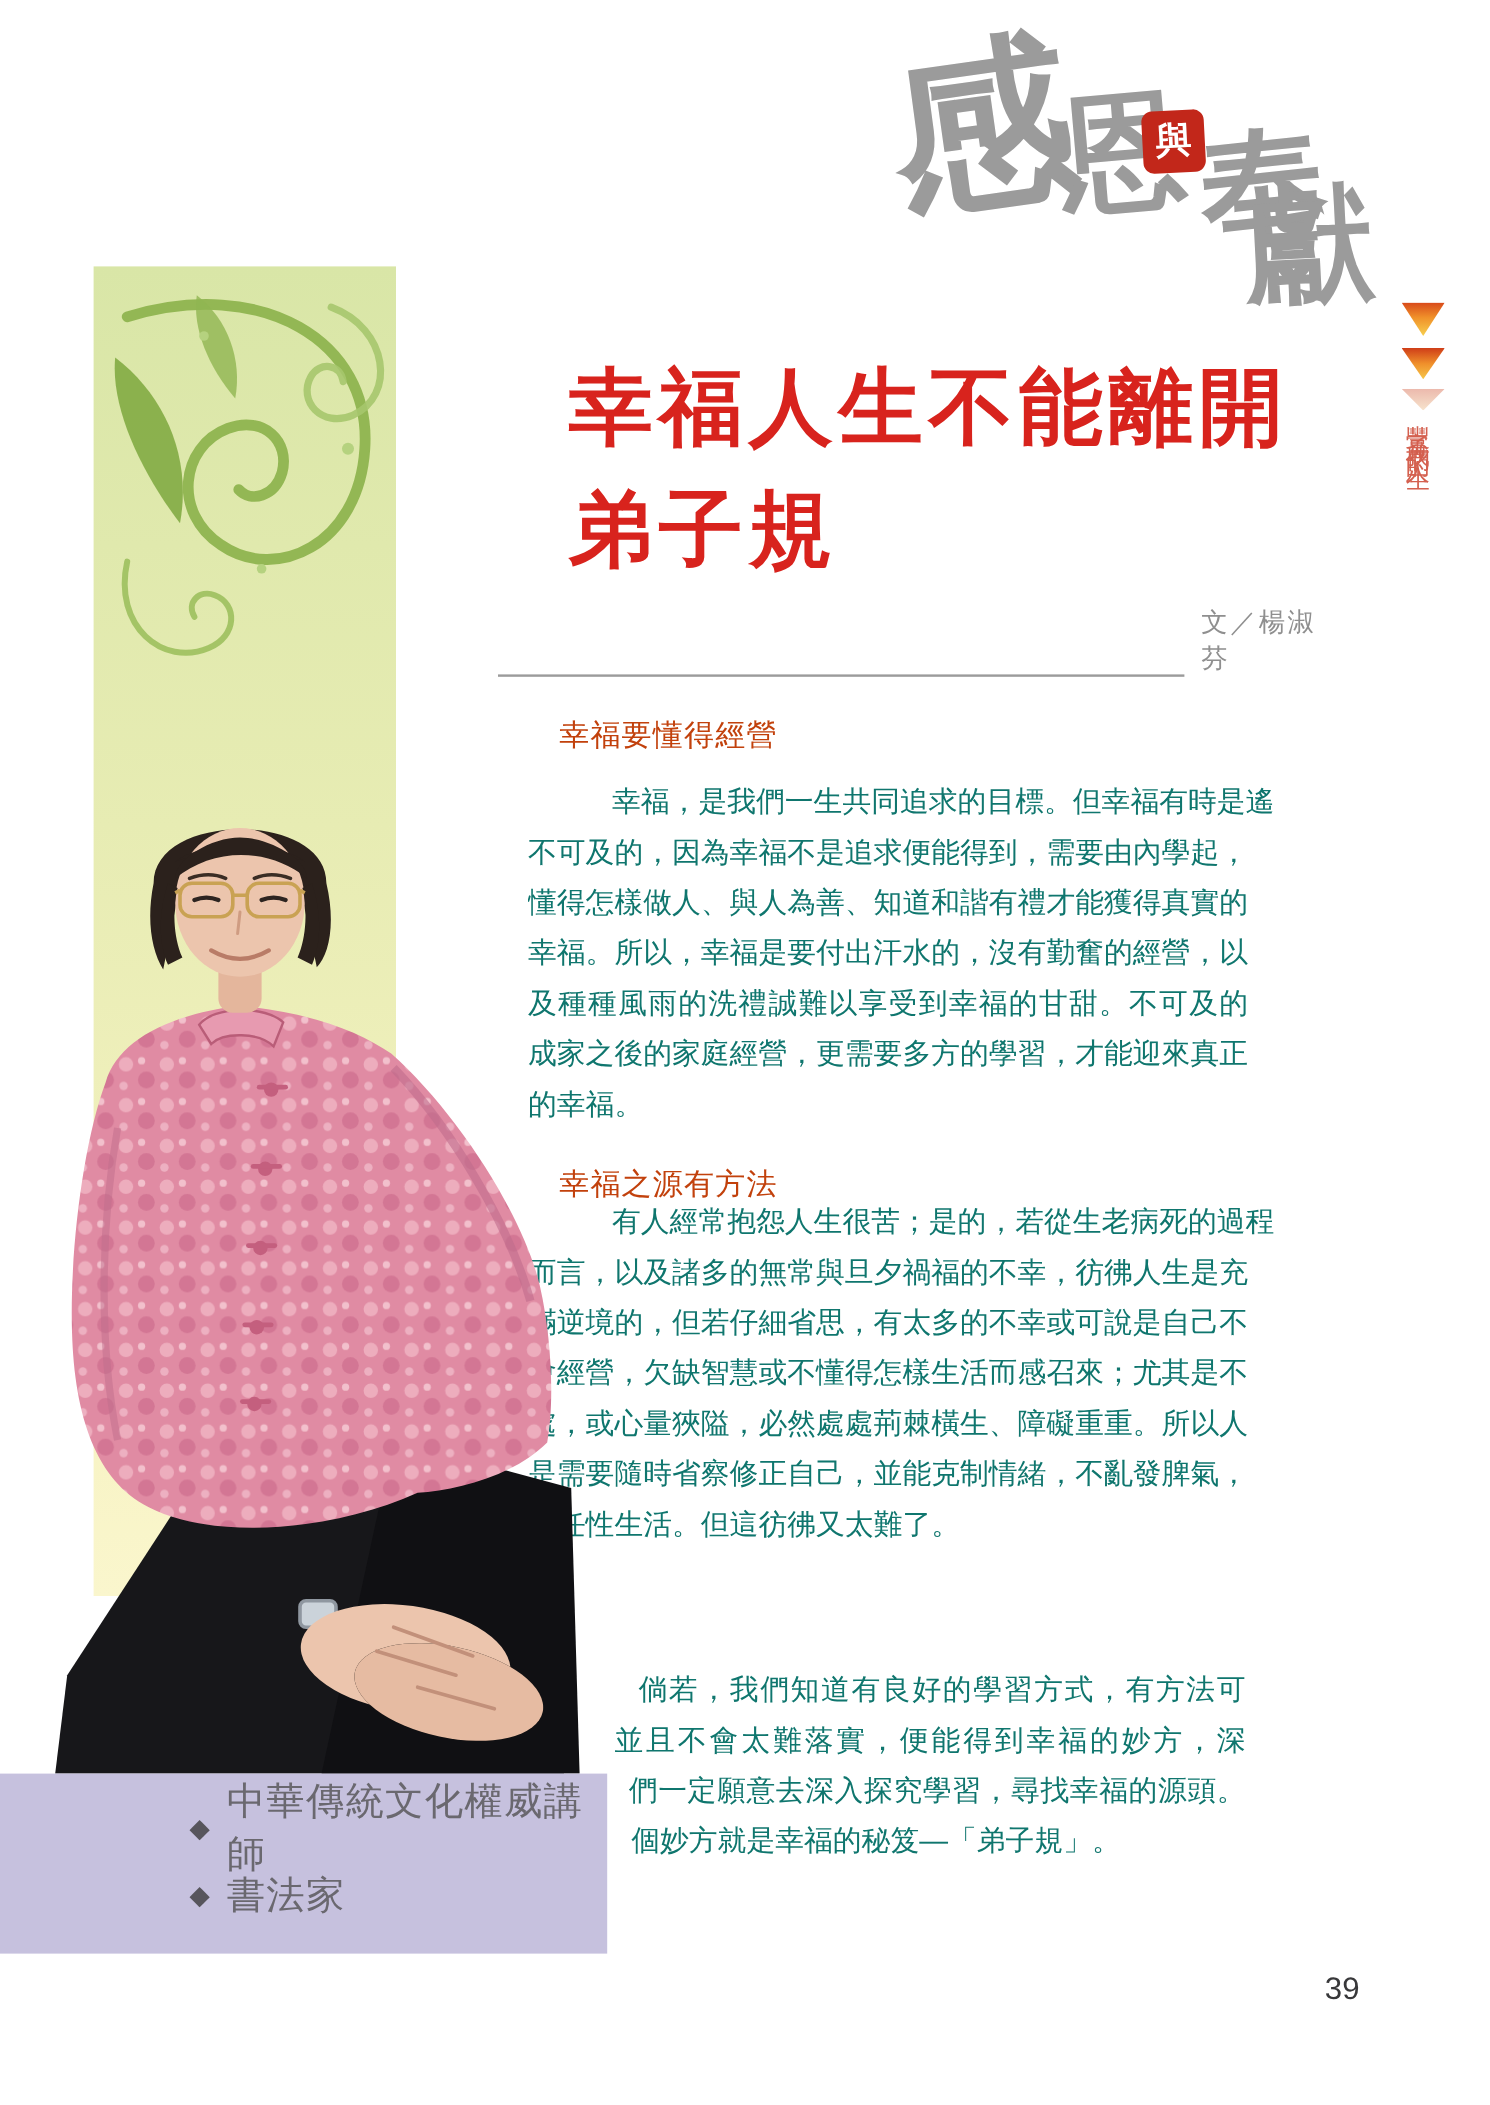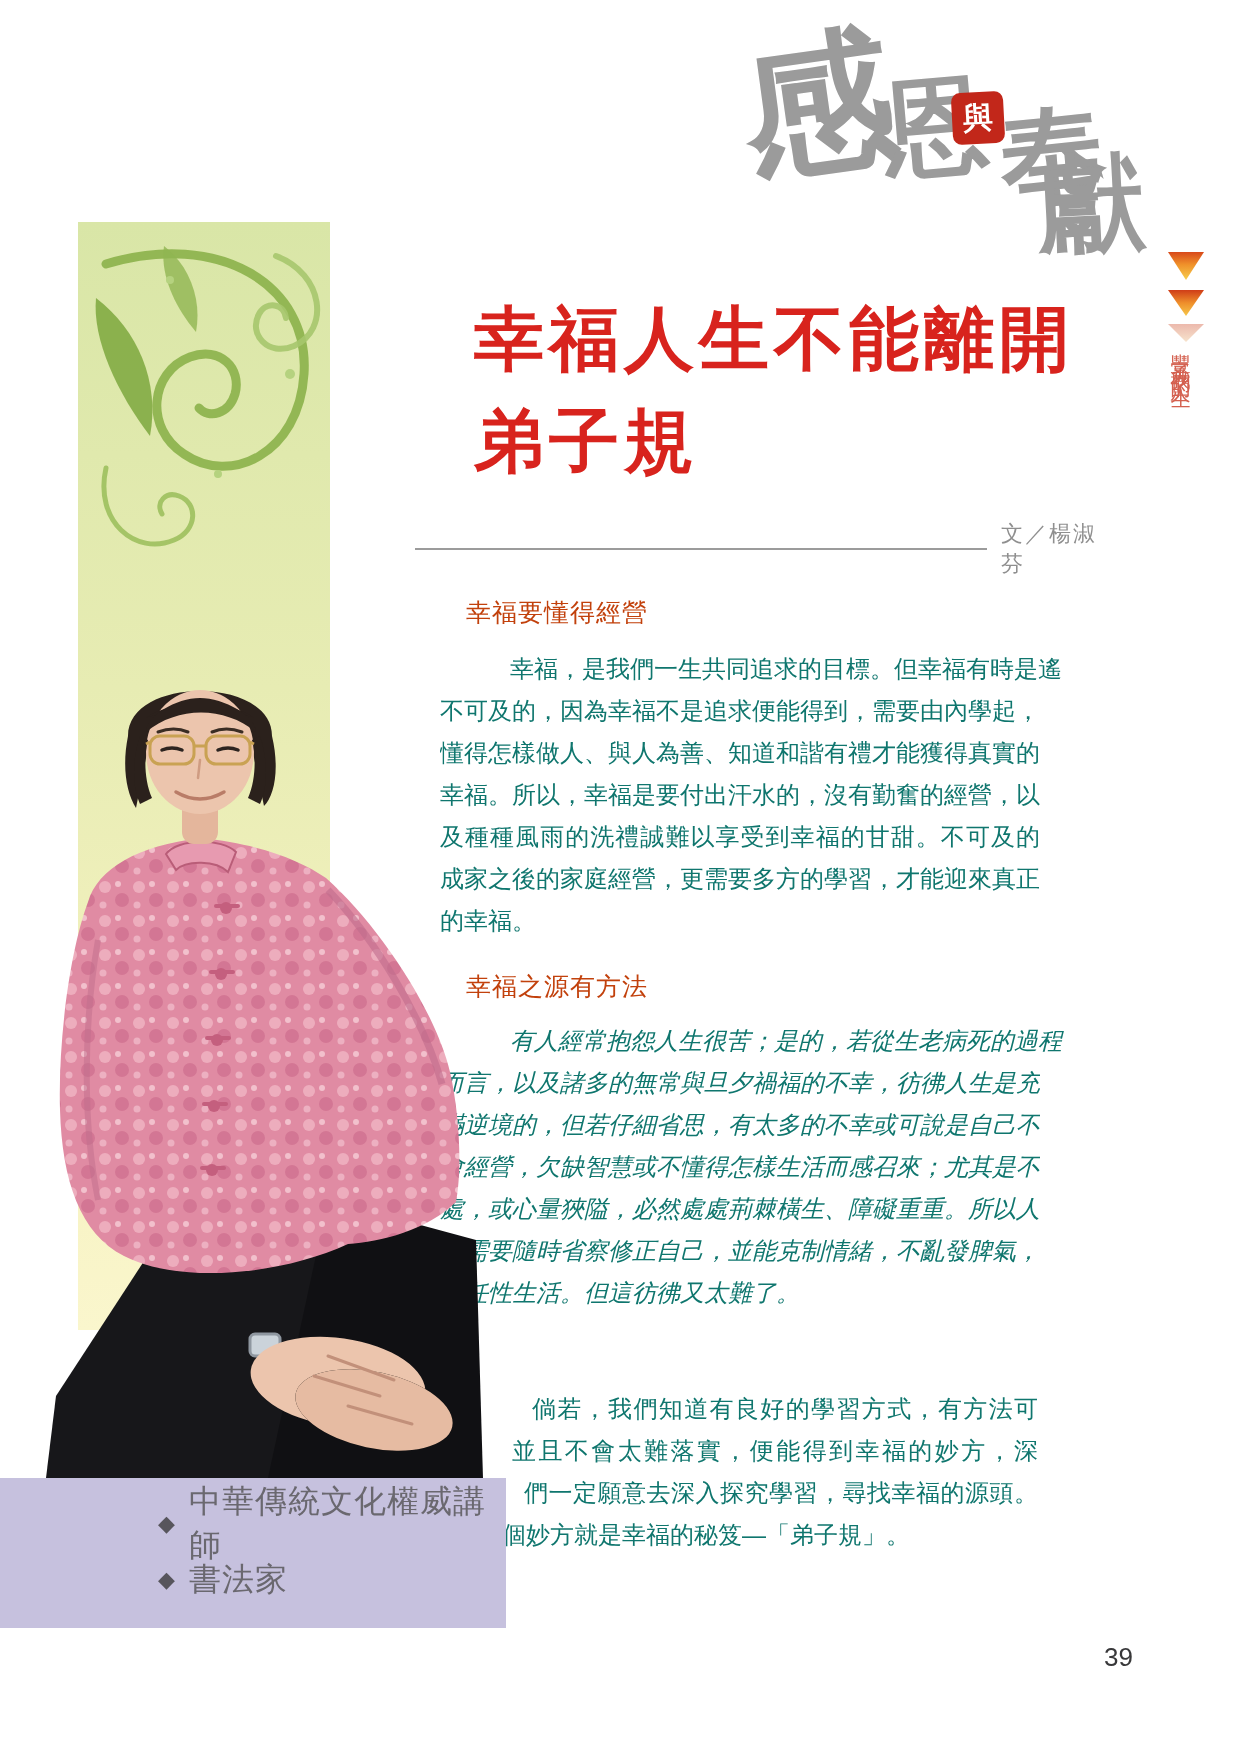--- a/index.html
+++ b/index.html
@@ -41,40 +41,40 @@
     font-size:20px;letter-spacing:5px;color:#d4604f;font-weight:500;
   }
   
   .title{
     position:absolute;left:434px;top:288px;width:640px;
     font-family:"DejaVu Serif",serif;font-weight:bold;
     font-size:70px;line-height:102px;letter-spacing:5px;color:#d8231d;margin-left:40px;
   }
   .byline-row{
     position:absolute;left:415px;top:534px;width:700px;height:30px;
-    display:flex;align-items:center;
+    display:flex;align-items:flex-end;
   }
   .byline-line{flex:0 0 572px;border-top:2px solid #9b9b9b;height:0;}
   .byline-text{margin-left:14px;font-size:22px;color:#8f8f8f;letter-spacing:2px;}
   .sec-heading{
     position:absolute;font-size:25px;font-weight:normal;color:#c2410c;letter-spacing:1px;
   }
   .sec1-heading{left:466px;top:596px;}
   .sec2-heading{left:466px;top:970px;text-align:right;}
   .para{position:absolute;left:440px;width:600px;font-size:24px;color:#0f766e;}
   .para .ln{height:42px;line-height:42px;white-space:nowrap;}
   .para .ln.full{text-align:justify;text-align-last:justify;white-space:normal;overflow:hidden;}
   .para1{top:648px;}
-  .para2{top:1020px;font-style:italic;}
+  .para2{top:998px;}
   .para3{top:1388px;}
   .para3 .ln{white-space:normal;overflow:hidden;}
   .para3 .l0{margin-left:92px;width:506px;text-align:justify;text-align-last:justify;}
   .para3 .l1{margin-left:72px;width:526px;text-align:justify;text-align-last:justify;}
   .para3 .l2{margin-left:84px;width:514px;text-align:justify;text-align-last:justify;}
-  .para3 .l3{margin-left:62px;width:512px;}
+  .para3 .l3{margin-left:86px;width:512px;}
   
   .profile-box{
     position:absolute;left:0;top:1478px;width:506px;height:150px;background:#c6c1de;
     padding:18px 0 0 158px;box-sizing:border-box;
   }
   .profile-row{display:flex;align-items:center;height:56px;}
   .diamond{color:#57555c;font-size:22px;margin-right:14px;line-height:1;}
   .profile-text{font-size:32px;color:#6a686f;letter-spacing:1px;}
   .page-number{position:absolute;left:1104px;top:1642px;font-size:26px;color:#38383a;}
   .portrait{position:absolute;left:28px;top:640px;width:462px;height:840px;}

